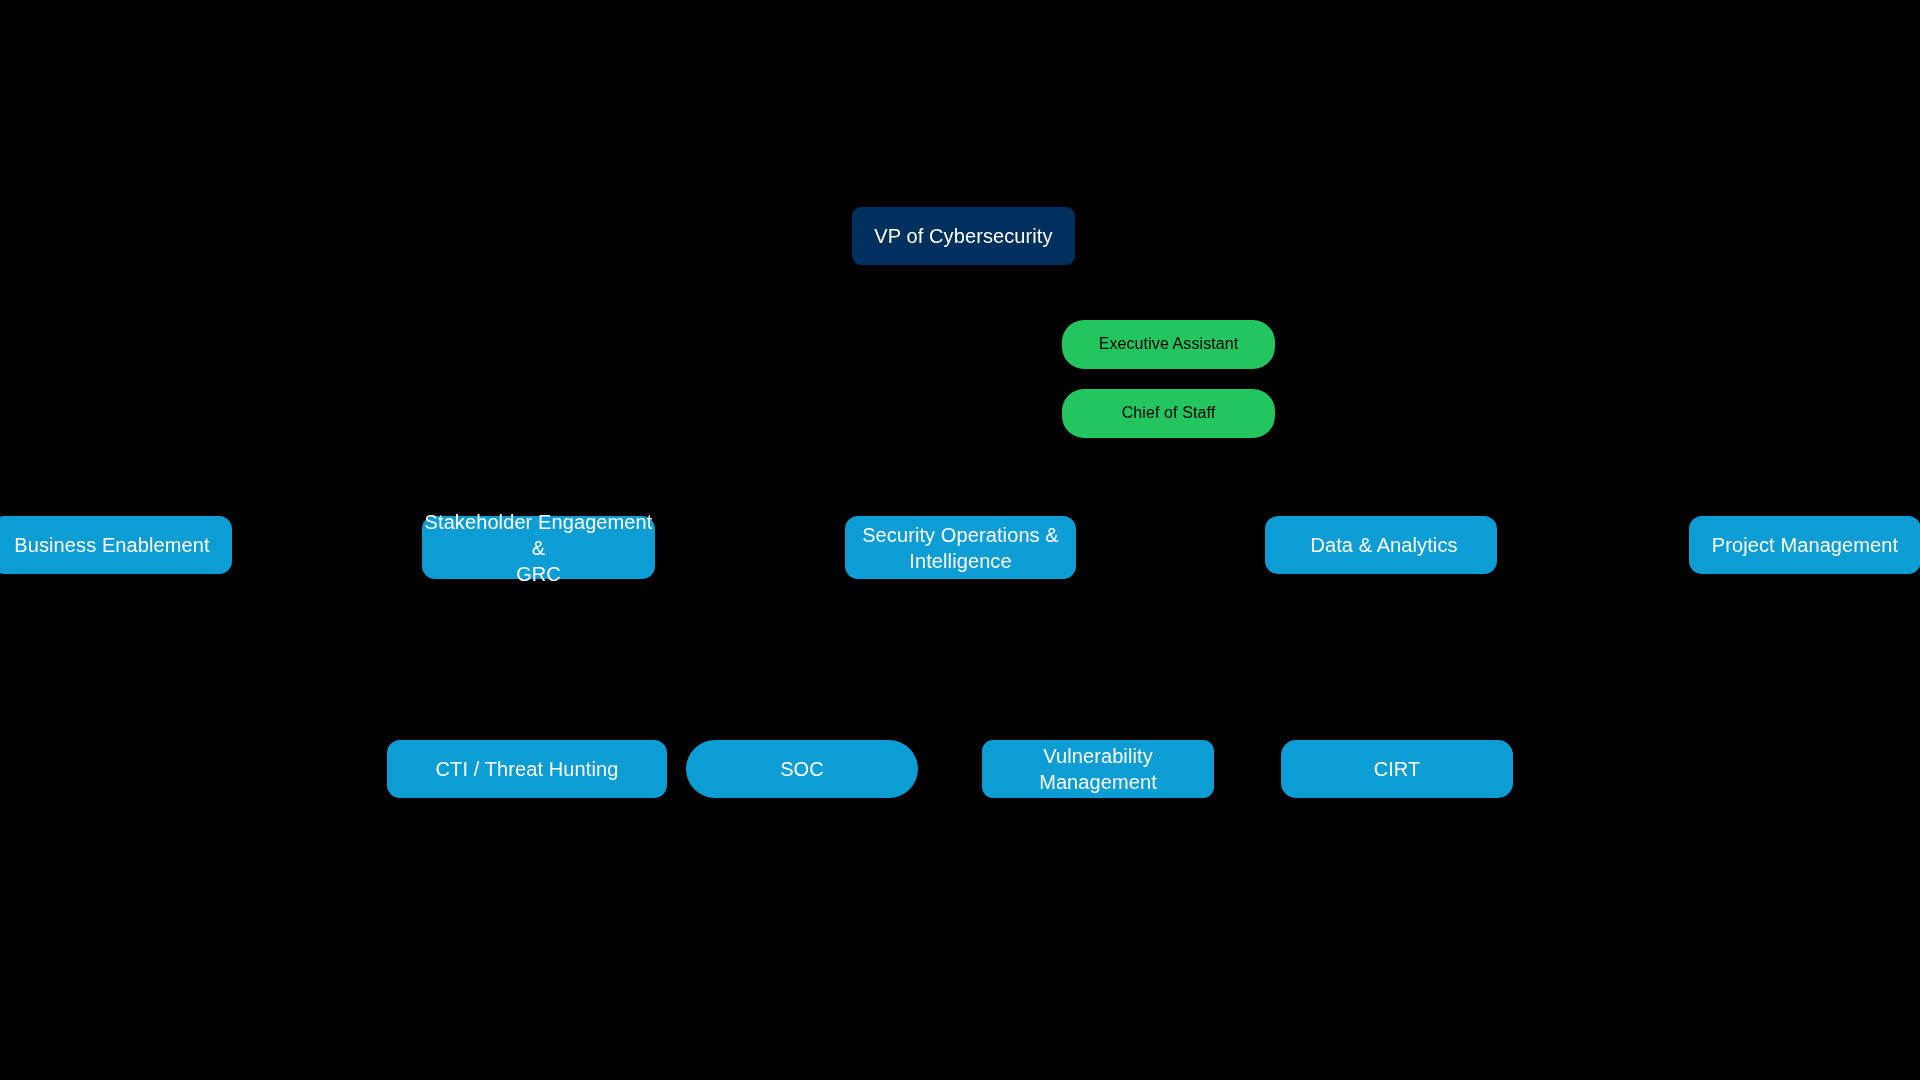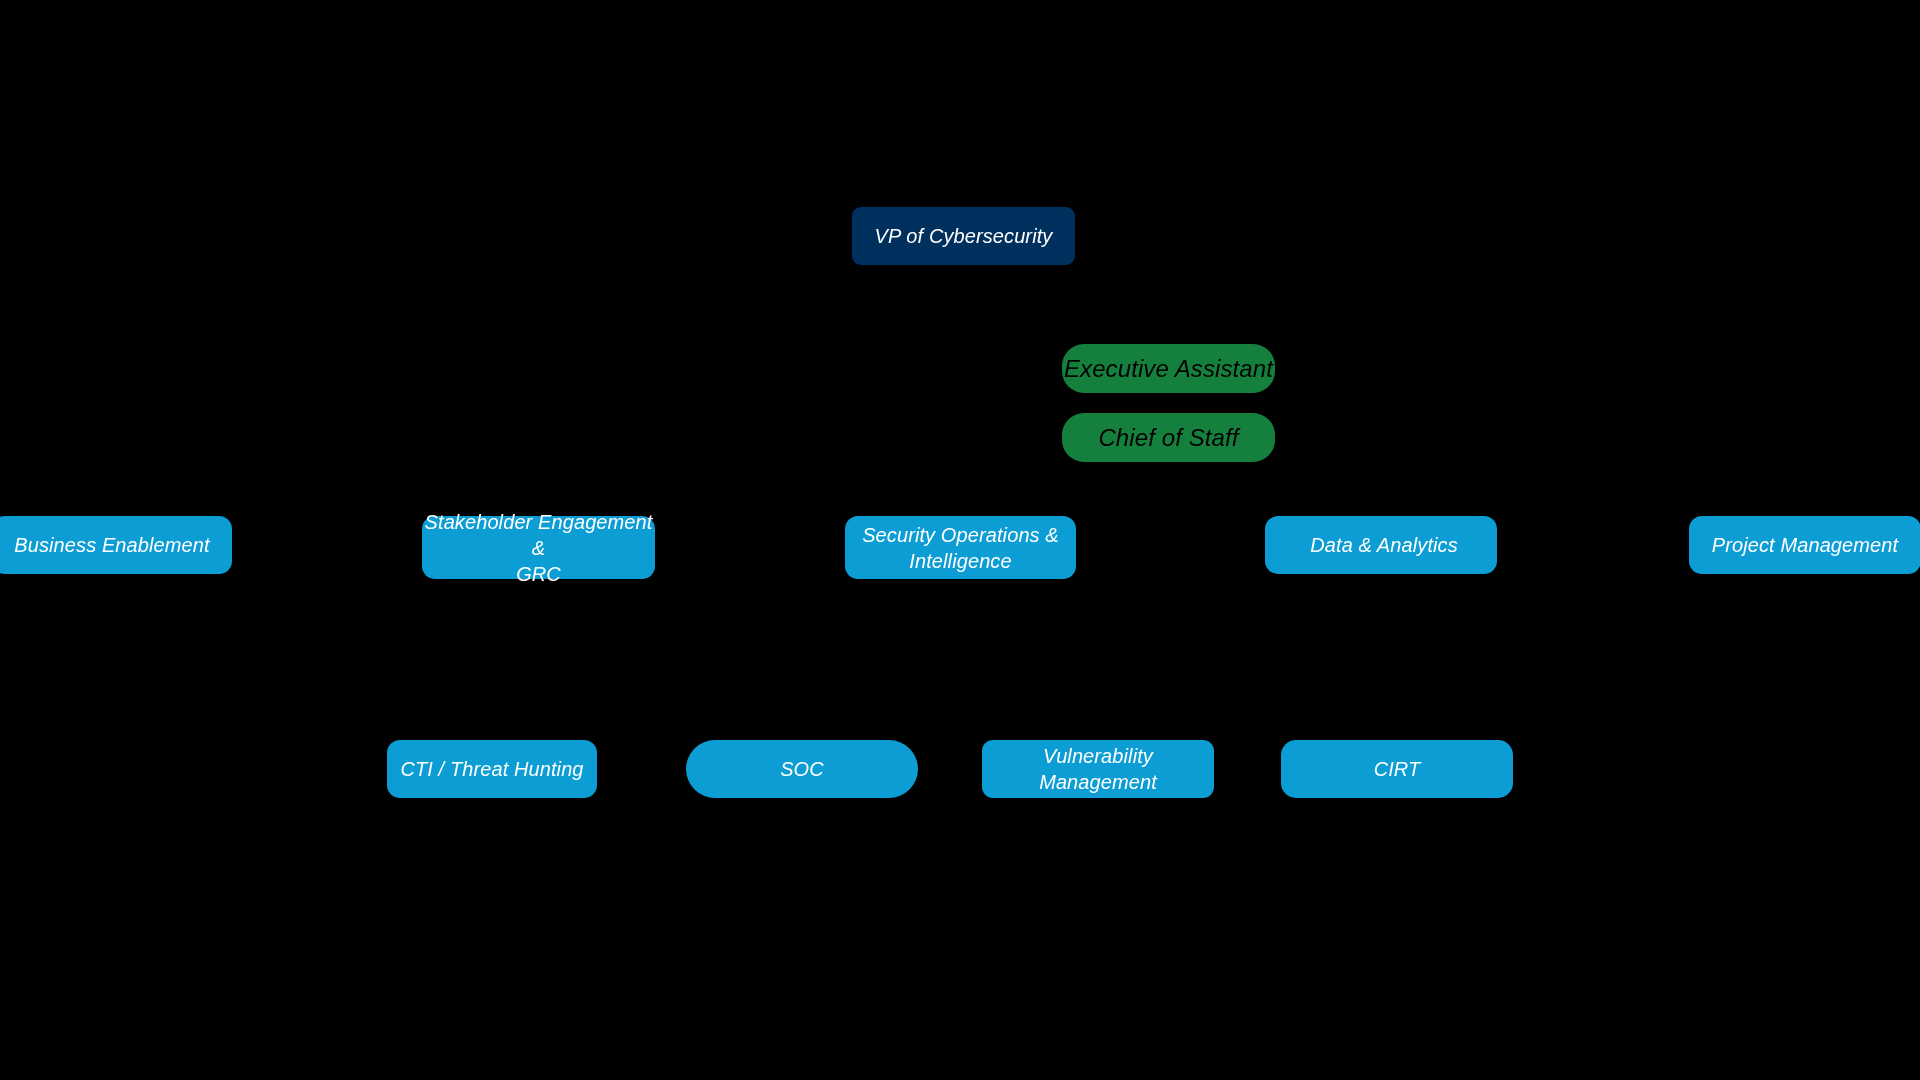--- a/index.html
+++ b/index.html
@@ -34,36 +34,34 @@
     position: absolute;
     box-sizing: border-box;
     display: flex;
     align-items: center;
     justify-content: center;
     text-align: center;
     border-radius: 10px;
     line-height: 1.30;
     letter-spacing: 0.1px;
     white-space: pre-line;
-    font-style: italic;
   }
 
   .node-root {
     background: #00305E;
     color: #FFFFFF;
     font-size: 20px;
     border-radius: 9px;
   }
 
   .node-staff {
-    background: #15803d;
+    background: #22c55e;
     color: #000000;
-    font-size: 24px;
+    font-size: 16px;
     border-radius: 22px;
-    margin-top: 24px;
   }
 
   .node-branch {
     background: #0B9DD4;
     color: #FFFFFF;
     font-size: 20px;
     border-radius: 13px;
   }
 
   .node-leaf {
@@ -105,21 +103,21 @@
   <div class="node node-branch" style="left:422px; top:516px; width:233px; height:63px;">Stakeholder Engagement &amp;
 GRC</div>
 
   <div class="node node-branch" style="left:845px; top:516px; width:231px; height:63px;">Security Operations &amp;
 Intelligence</div>
 
   <div class="node node-branch" style="left:1265px; top:516px; width:232px; height:58px;padding-left:6px;">Data &amp; Analytics</div>
 
   <div class="node node-branch" style="left:1689px; top:516px; width:232px; height:58px;">Project Management</div>
 
-  <div class="node node-leaf" style="left:387px; top:740px; width:210px; height:58px;">CTI / Threat Hunting</div>
+  <div class="node node-leaf" style="left:387px; top:740px; width:280px; height:58px;">CTI / Threat Hunting</div>
 
   <div class="node node-leaf" style="left:686px; top:740px; width:232px; height:58px;border-radius:29px;">SOC</div>
 
   <div class="node node-leaf" style="left:982px; top:740px; width:232px; height:58px;border-radius:11px;">Vulnerability Management</div>
 
   <div class="node node-leaf" style="left:1281px; top:740px; width:232px; height:58px;border-radius:15px;">CIRT</div>
 
 </div>
 
 </body></html>

